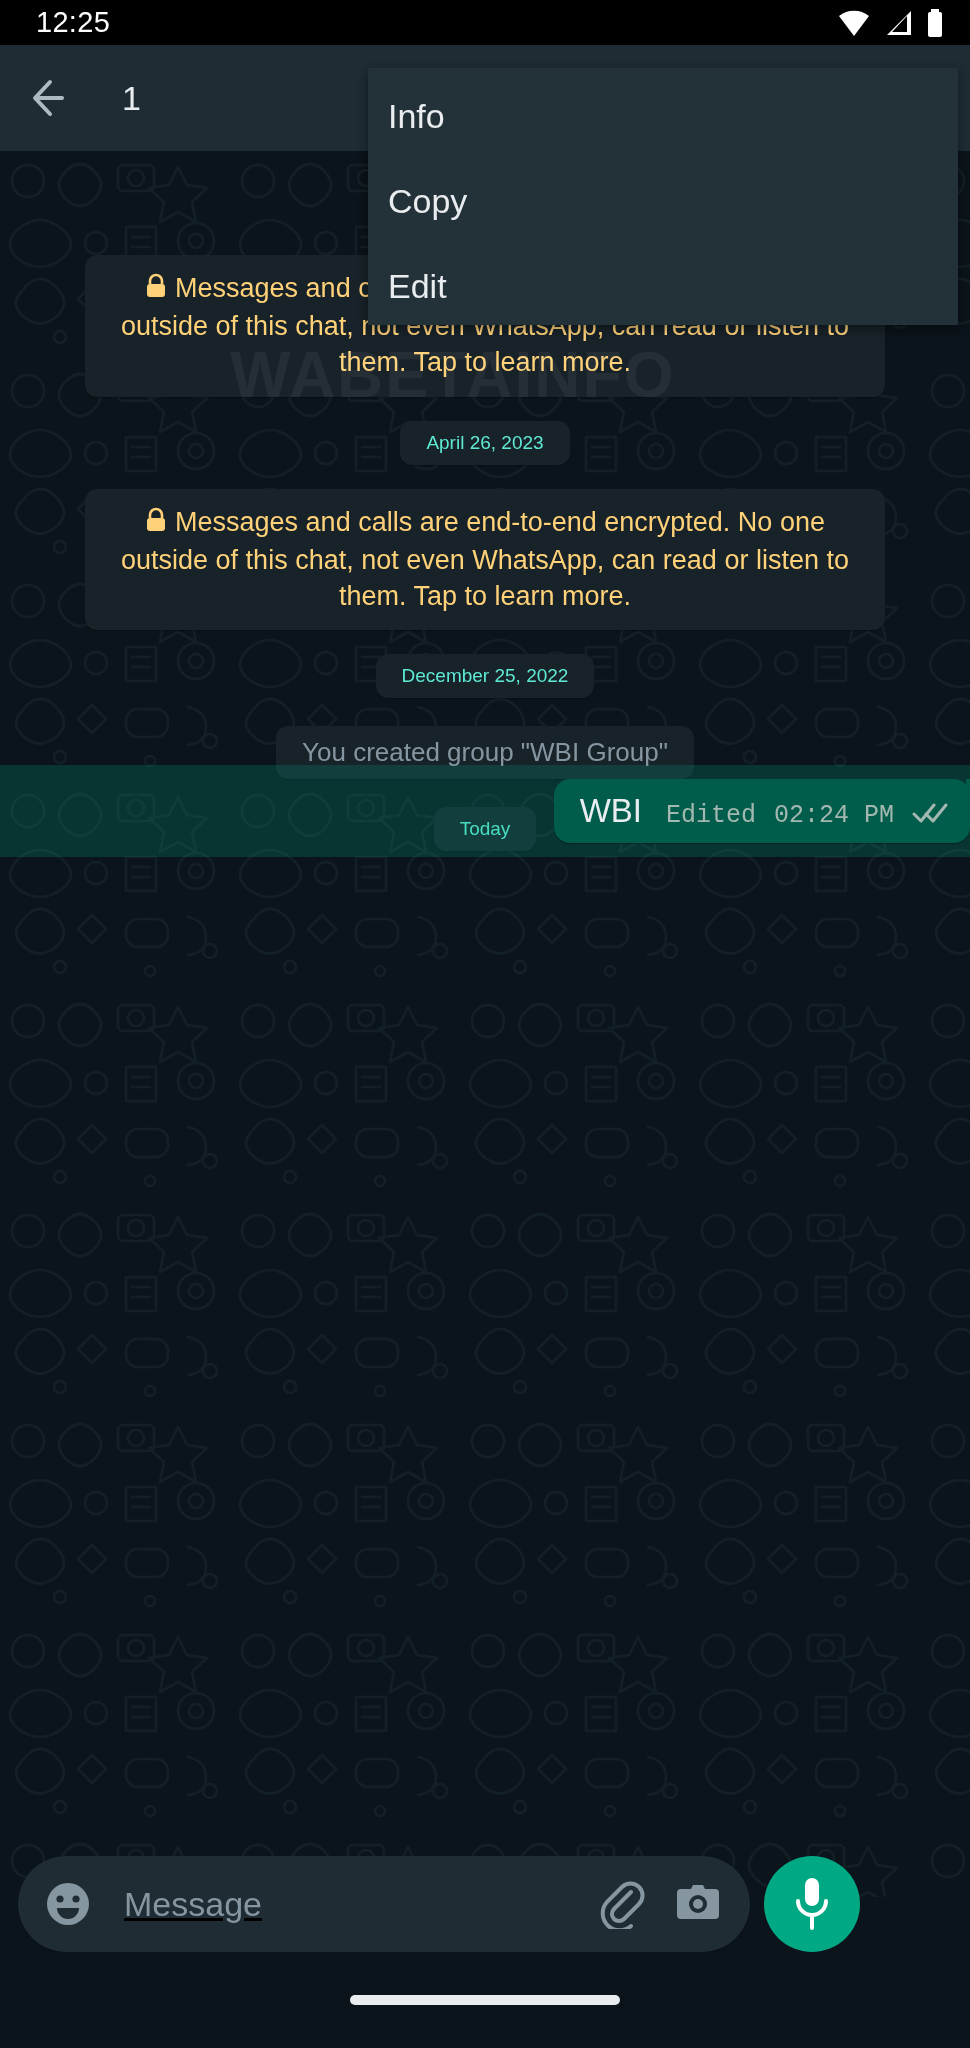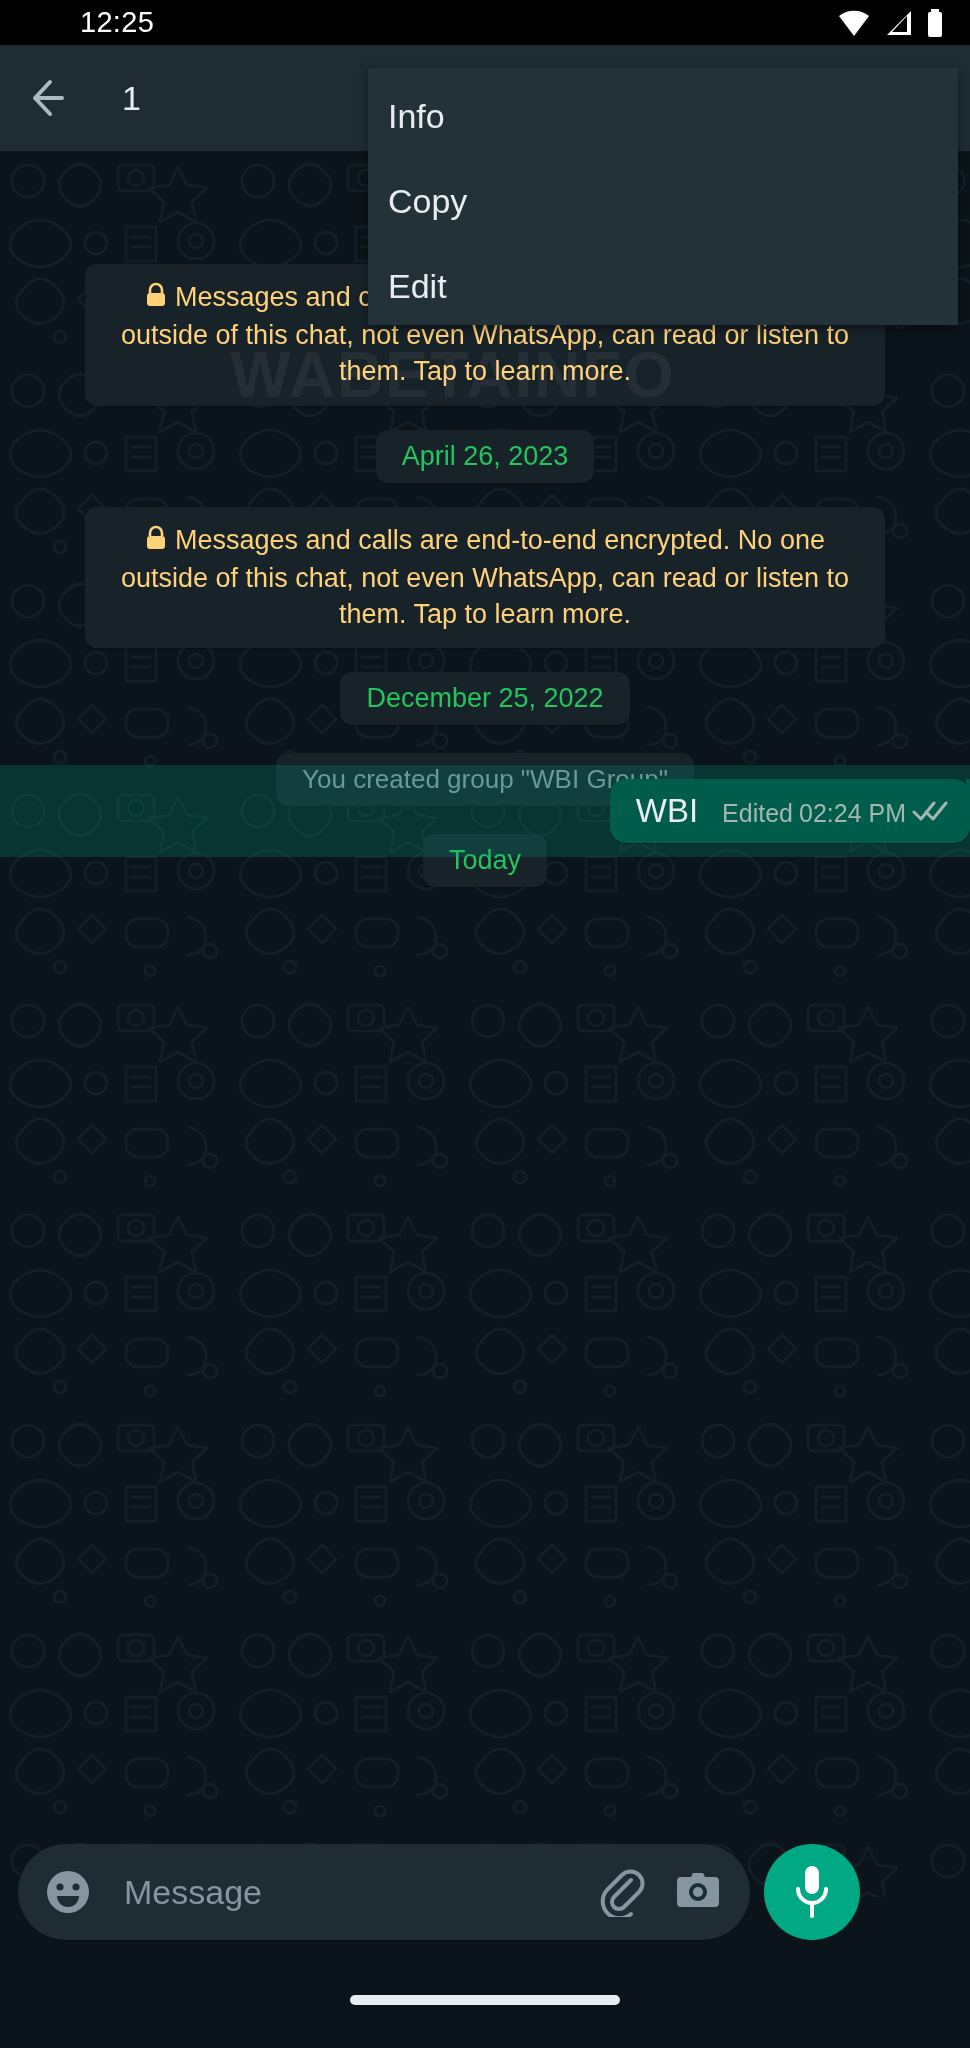--- a/index.html
+++ b/index.html
@@ -7,21 +7,21 @@
   body { font-family:"Liberation Sans", sans-serif; -webkit-font-smoothing:antialiased; }
 
   #screen { position:relative; width:970px; height:2048px; background:#0b141a; overflow:hidden; }
 
   
   #statusbar {
     position:absolute; left:0; top:0; width:970px; height:45px;
     background:#000; display:flex; align-items:center;
     justify-content:space-between; padding:0 26px 0 36px;
   }
-  #status-time { color:#fff; font-size:29px; letter-spacing:.3px;margin-left:44px; }
+  #status-time { color:#fff; font-size:29px; letter-spacing:.3px; }
   #status-icons { display:flex; align-items:center; gap:13px; }
   .sicon { display:block; }
 
   
   #toolbar {
     position:absolute; left:0; top:45px; width:970px; height:106px;
     background:#1f2c34; display:flex; align-items:center; padding:0 26px;
     z-index:5;
   }
   #back-btn { width:58px; height:58px; display:flex; align-items:center; justify-content:center; }
@@ -34,21 +34,21 @@
     position:absolute; left:0; top:151px; width:970px; height:1746px;
     background:#0b141a; overflow:hidden;
   }
   #doodles { position:absolute; inset:0; opacity:.5; }
   #chat-scroll { position:relative; width:100%; height:100%; padding-top:22px; }
 
   .row { position:relative; display:flex; width:100%; }
   .row.center { justify-content:center; }
 
   .date-chip {
-    background:#182229; color:#22c55e; font-size:27px;
+    background:#182229; color:#5eead4; font-size:19px;
     padding:11px 26px; border-radius:12px; margin:14px 0;
     box-shadow:0 1px 1px rgba(0,0,0,.25);
   }
   .sys-chip {
     background:#182229; color:#8696a0; font-size:26px;
     padding:11px 26px; border-radius:12px; margin:14px 0;
     box-shadow:0 1px 1px rgba(0,0,0,.25);
   }
   .enc-notice {
     background:#182229; color:#ffd279; font-size:27px; line-height:1.33;
@@ -68,21 +68,21 @@
     position:relative; background:#005c4b; border-radius:16px;
     padding:13px 20px 13px 26px; display:flex; align-items:baseline;
     max-width:760px; box-shadow:0 1px 1px rgba(0,0,0,.3);
   }
   .out-bubble:after {
     content:""; position:absolute; right:-14px; top:0;
     border-width:0 0 18px 18px; border-style:solid;
     border-color:transparent transparent transparent #005c4b;
   }
   .bubble-text { color:#e9edef; font-size:33px; }
-  .bubble-meta { margin-left:24px; display:flex; gap:6px; }
+  .bubble-meta { margin-left:24px; display:flex; align-items:center; gap:18px;font-family:Liberation Mono, monospace; }
   .edited-label { color:#a3b8b0; font-size:25px; }
   .bubble-time { color:#a3b8b0; font-size:25px; }
   .ticks { display:inline-block; }
 
   
   #watermark {
     position:absolute; left:230px; top:338px; z-index:6;
     font-size:64px; font-weight:700; letter-spacing:2px;
     color:rgba(255,255,255,.055); user-select:none;
     font-family:Liberation Sans, sans-serif;
@@ -96,21 +96,21 @@
     padding-top:6px;
   }
   .ctx-item {
     height:85px; display:flex; align-items:center;
     padding-left:20px; color:#e9edef; font-size:34px;
   }
 
   
   #inputbar {
     position:absolute; left:0; bottom:96px; width:878px; height:120px;
-    display:flex; align-items:center; padding:0 18px; gap:14px;
+    display:flex; align-items:flex-end; padding:0 18px; gap:14px;text-decoration:underline;
   }
   #input-pill {
     flex:1; height:96px; background:#1f2c34; border-radius:48px;
     display:flex; align-items:center; padding:0 24px 0 22px; gap:20px;
     box-shadow:0 1px 1px rgba(0,0,0,.2);
   }
   #msg-placeholder { flex:1; color:#8696a0; font-size:34px; margin-left:8px; }
   .pill-icon { width:56px; height:56px; display:flex; align-items:center; justify-content:center; }
   #mic-btn {
     width:96px; height:96px; border-radius:50%; background:#00a884;

